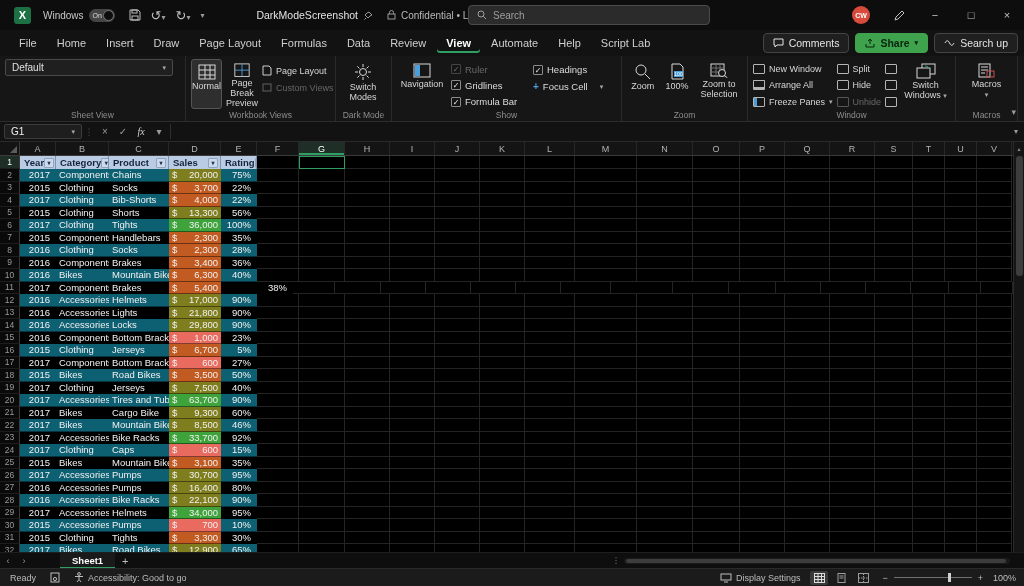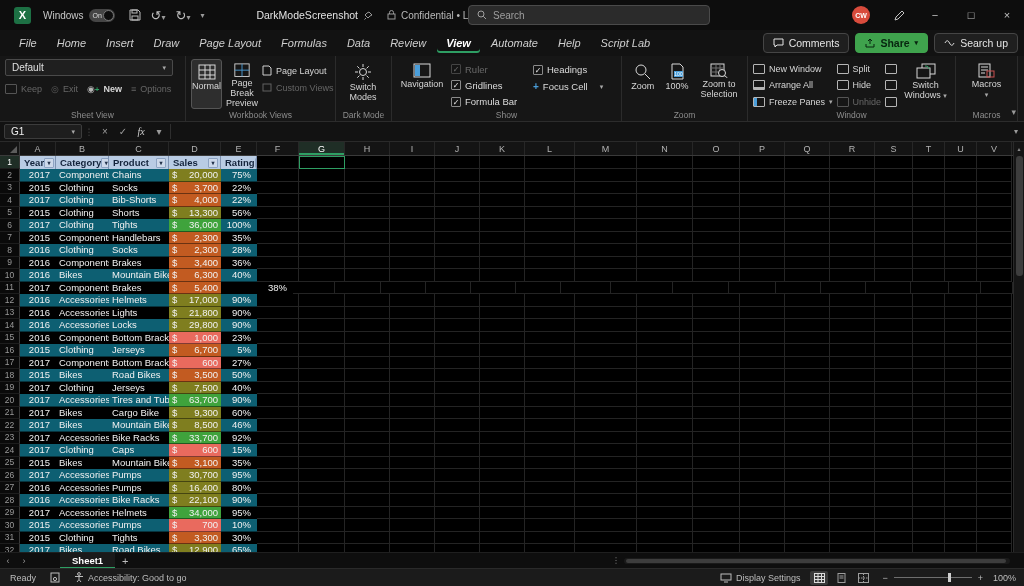--- a/index.html
+++ b/index.html
@@ -23,21 +23,21 @@
     border:1px solid #4a4a4a; border-radius:4px; display:flex; align-items:center; gap:6px; padding:0 8px;
     font-size:10px; color:#9f9f9f; }
   .tb-right { position:absolute; right:0; top:0; height:30px; display:flex; align-items:center; gap:2px; }
   .avatar { width:18px; height:18px; border-radius:50%; background:#d84b3c; color:#fff; font-size:7px; font-weight:bold;
     display:flex; align-items:center; justify-content:center; margin-right:10px; }
   .winbtn { width:34px; height:30px; display:flex; align-items:center; justify-content:center; color:#c2c2c2; font-size:11px; }
 
   
   .menubar { height:26px; background:#121212; display:flex; align-items:center; position:relative; }
   .mtabs { display:flex; align-items:center; margin-left:10px; gap:2px; }
-  .mtab { padding:4px 9px; font-size:11px; color:#cfcfcf; border-radius:3px;font-style:italic; }
+  .mtab { padding:4px 9px; font-size:11px; color:#cfcfcf; border-radius:3px; }
   .mtab.active { color:#fff; font-weight:bold; box-shadow:inset 0 -2px 0 #2e9e63; }
   .mb-right { position:absolute; right:6px; display:flex; gap:6px; align-items:center; }
   .mb-btn { height:20px; display:flex; align-items:center; gap:5px; padding:0 9px; font-size:10.5px;
     background:#1f1f1f; border:1px solid #454545; border-radius:4px; color:#e4e4e4; }
   .mb-btn.share { background:#3fa34d; border-color:#3fa34d; color:#07240f; font-weight:bold; }
 
   
   .ribbon { height:66px; background:#161616; border-bottom:1px solid #2c2c2c; display:flex; position:relative; }
   .rgroup { position:relative; border-right:1px solid #2b2b2b; padding:3px 5px 12px 5px; display:flex; gap:4px; }
   .rglabel { position:absolute; bottom:1px; left:0; right:0; text-align:center; font-size:8.5px; color:#8d8d8d; }
@@ -232,38 +232,20 @@
     </div>
   </div>
 </div>
 
 <div class="ribbon">
 
   <div class="rgroup" style="width:186px; flex-direction:column; gap:5px;">
     <div class="combo">
       <span>Default</span>
         <span class="chevsm">▾</span>
-    </div>
-    <div style="display:flex; gap:9px;">
-      <div class="smallbtn dim">
-        <span class="ticon"></span>
-          <span>Keep</span>
-      </div>
-      <div class="smallbtn dim">
-        <span style="color:#b5b5b5">◎</span>
-          <span>Exit</span>
-      </div>
-      <div class="smallbtn">
-        <span style="color:#b5b5b5">◉<span style="color:#2e9e63;font-weight:bold;font-size:8px">+</span></span>
-        <span style="font-weight:bold">New</span>
-      </div>
-      <div class="smallbtn dim">
-        <span>≡</span>
-          <span>Options</span>
-      </div>
     </div>
     <div class="rglabel">Sheet View</div>
   </div>
 
   <div class="rgroup" style="width:150px;">
     <div class="bigbtn sel" style="width:36px">
       <svg width="18" height="16" viewBox="0 0 18 16">
           <rect x="1" y="1" width="16" height="14" fill="none" stroke="#d8d8d8"></rect>
           <path d="M1 6h16M1 11h16M7 1v14M12 1v14" stroke="#d8d8d8"></path>
         </svg>

